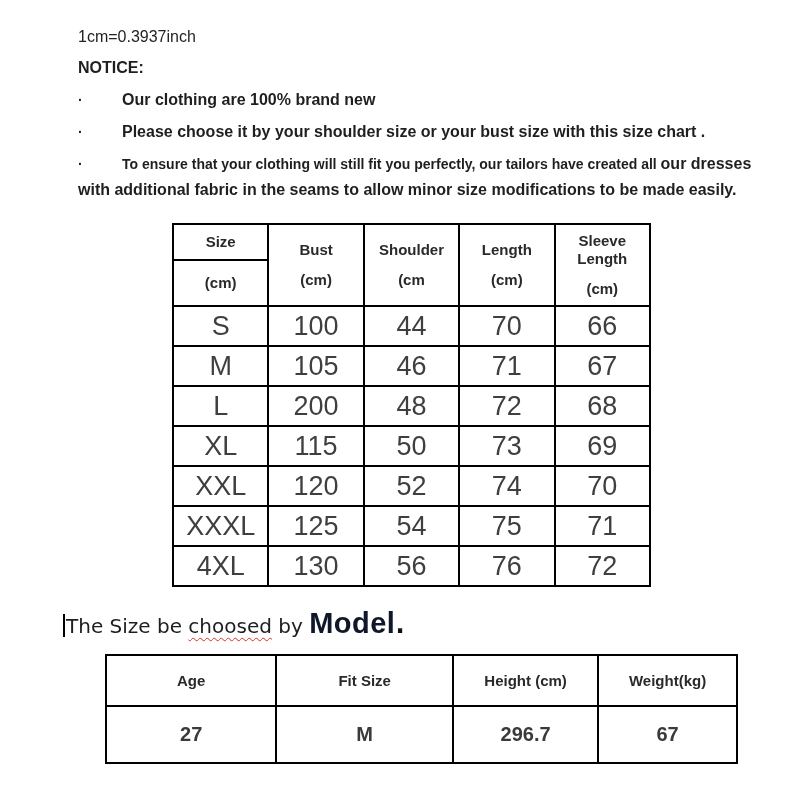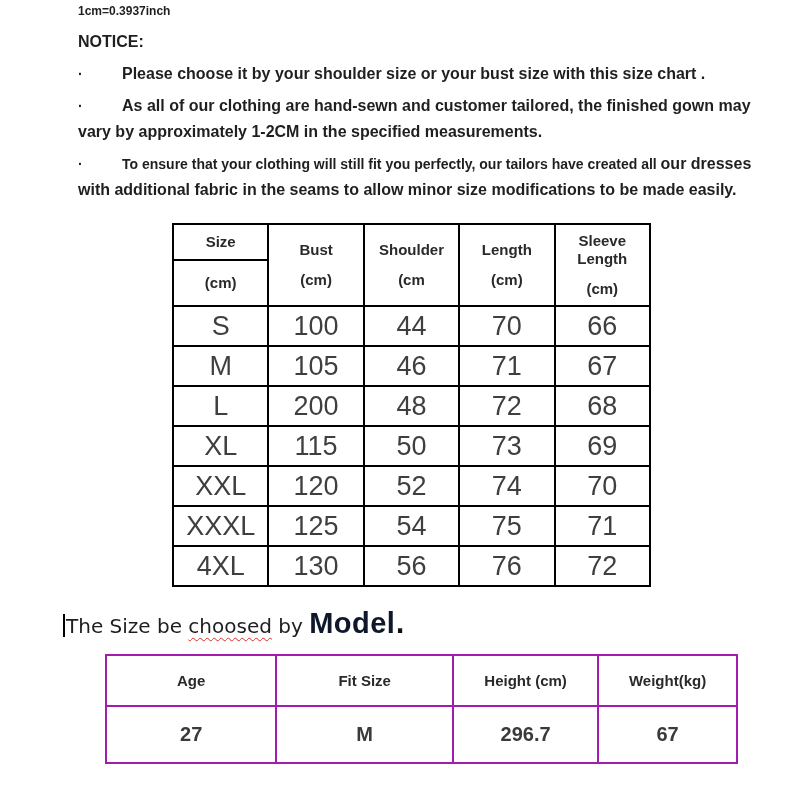--- a/index.html
+++ b/index.html
@@ -8,22 +8,22 @@
     width: 800px; height: 800px;
     background: #ffffff;
     color: #1f1f1f;
     font-family: "Liberation Sans", sans-serif;
     overflow: hidden;
     position: relative;
   }
 
   
   .conversion-line {
-    margin: 0 0 0 78px;
-    font-size: 12px; font-weight: bold; line-height: 22px;
+    margin: 26px 0 0 78px;
+    font-size: 16px; font-weight: normal; line-height: 22px;
   }
   .notice-heading {
     margin: 9px 0 8px 78px;
     font-size: 16px; font-weight: bold; line-height: 22px;
   }
   .bullets { margin: 8px 50px 0 78px; width: 700px; }
   p.bullet {
     margin: 0 0 6px 0;
     font-size: 16px; font-weight: bold; line-height: 26px;
   }
@@ -79,35 +79,35 @@
   }
   .caption-period { font-size: 24px; font-weight: bold; color: #101010; }
 
   
   table.model-table {
     border-collapse: collapse; table-layout: fixed;
     width: 633px; margin: 10px 0 0 105px;
     text-align: center; font-weight: bold;
   }
   table.model-table th, table.model-table td {
-    border: 2px solid #a21caf; padding: 16px;
+    border: 2px solid #000000; padding: 16px;
   }
   table.model-table th { height: 37px; font-size: 15px; color: #2a2a2a; }
   table.model-table td { height: 27px; font-size: 20px; color: #3a3a3a; }
 </style>
 </head>
 <body>
 
 <div class="conversion-line">1cm=0.3937inch</div>
 
 <div class="notice-heading">NOTICE:</div>
 
 <div class="bullets">
+  <p class="bullet"><span class="dot">·</span><span>Our clothing are 100% brand new</span></p>
   <p class="bullet"><span class="dot">·</span><span>Please choose it by your shoulder size or your bust size with this size chart .</span></p>
-  <p class="bullet"><span class="dot">·</span><span>As all of our clothing are hand-sewn and customer tailored, the finished gown may vary by approximately 1-2CM in the specified measurements.</span></p>
   <p class="bullet"><span class="dot">·</span><span class="b4-small">To ensure that your clothing will still fit you perfectly, our tailors have created all </span><span>our dresses with additional fabric in the seams to allow minor size modifications to be made easily.</span></p>
 </div>
 
 <table class="size-table">
   <colgroup>
     <col style="width:20%">
       <col style="width:20%">
       <col style="width:20%">
       <col style="width:20%">
       <col style="width:20%">

